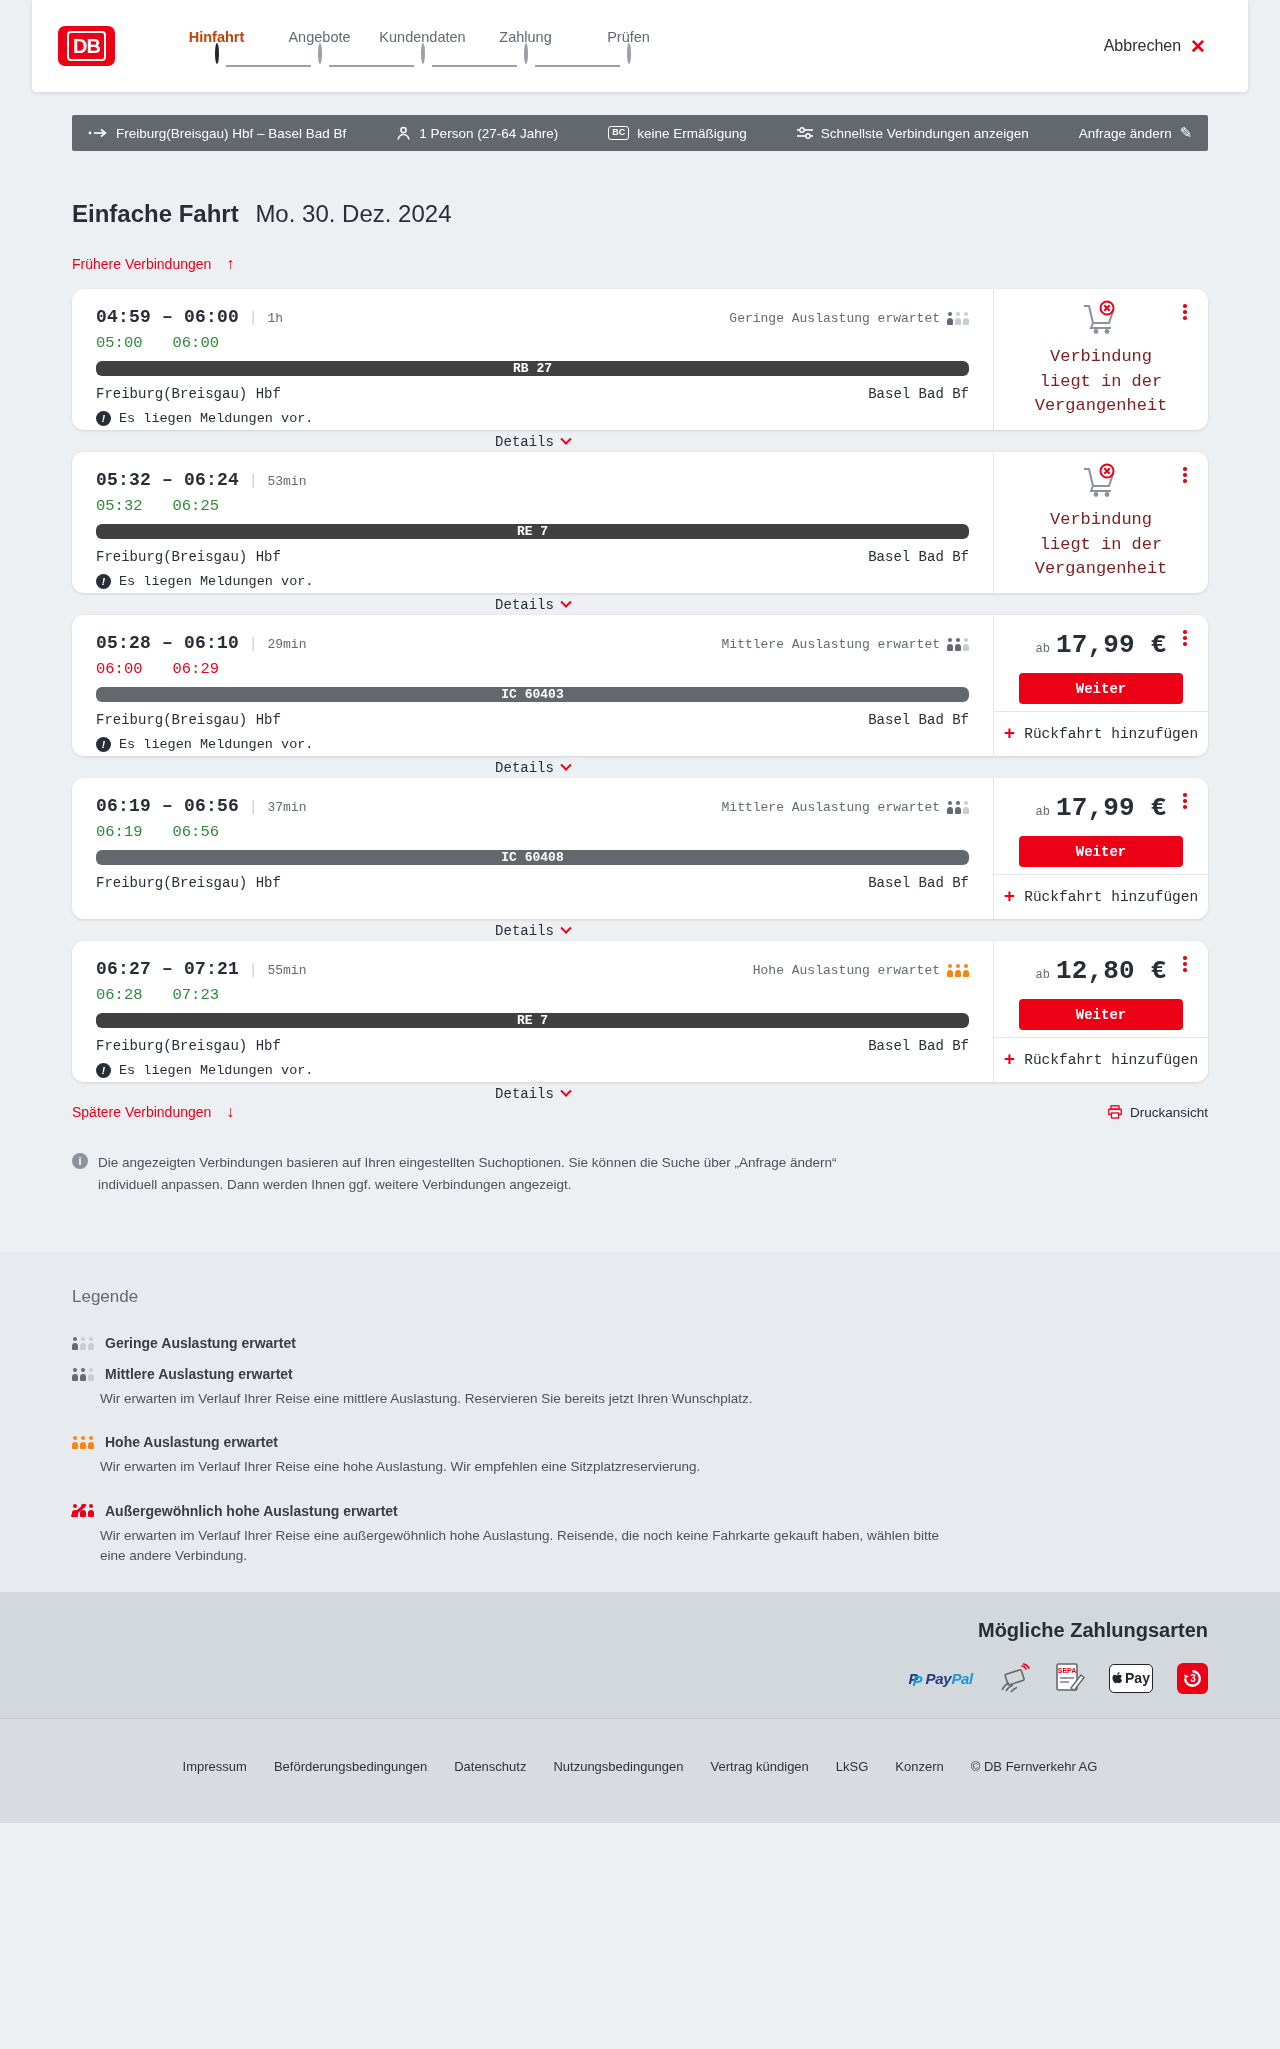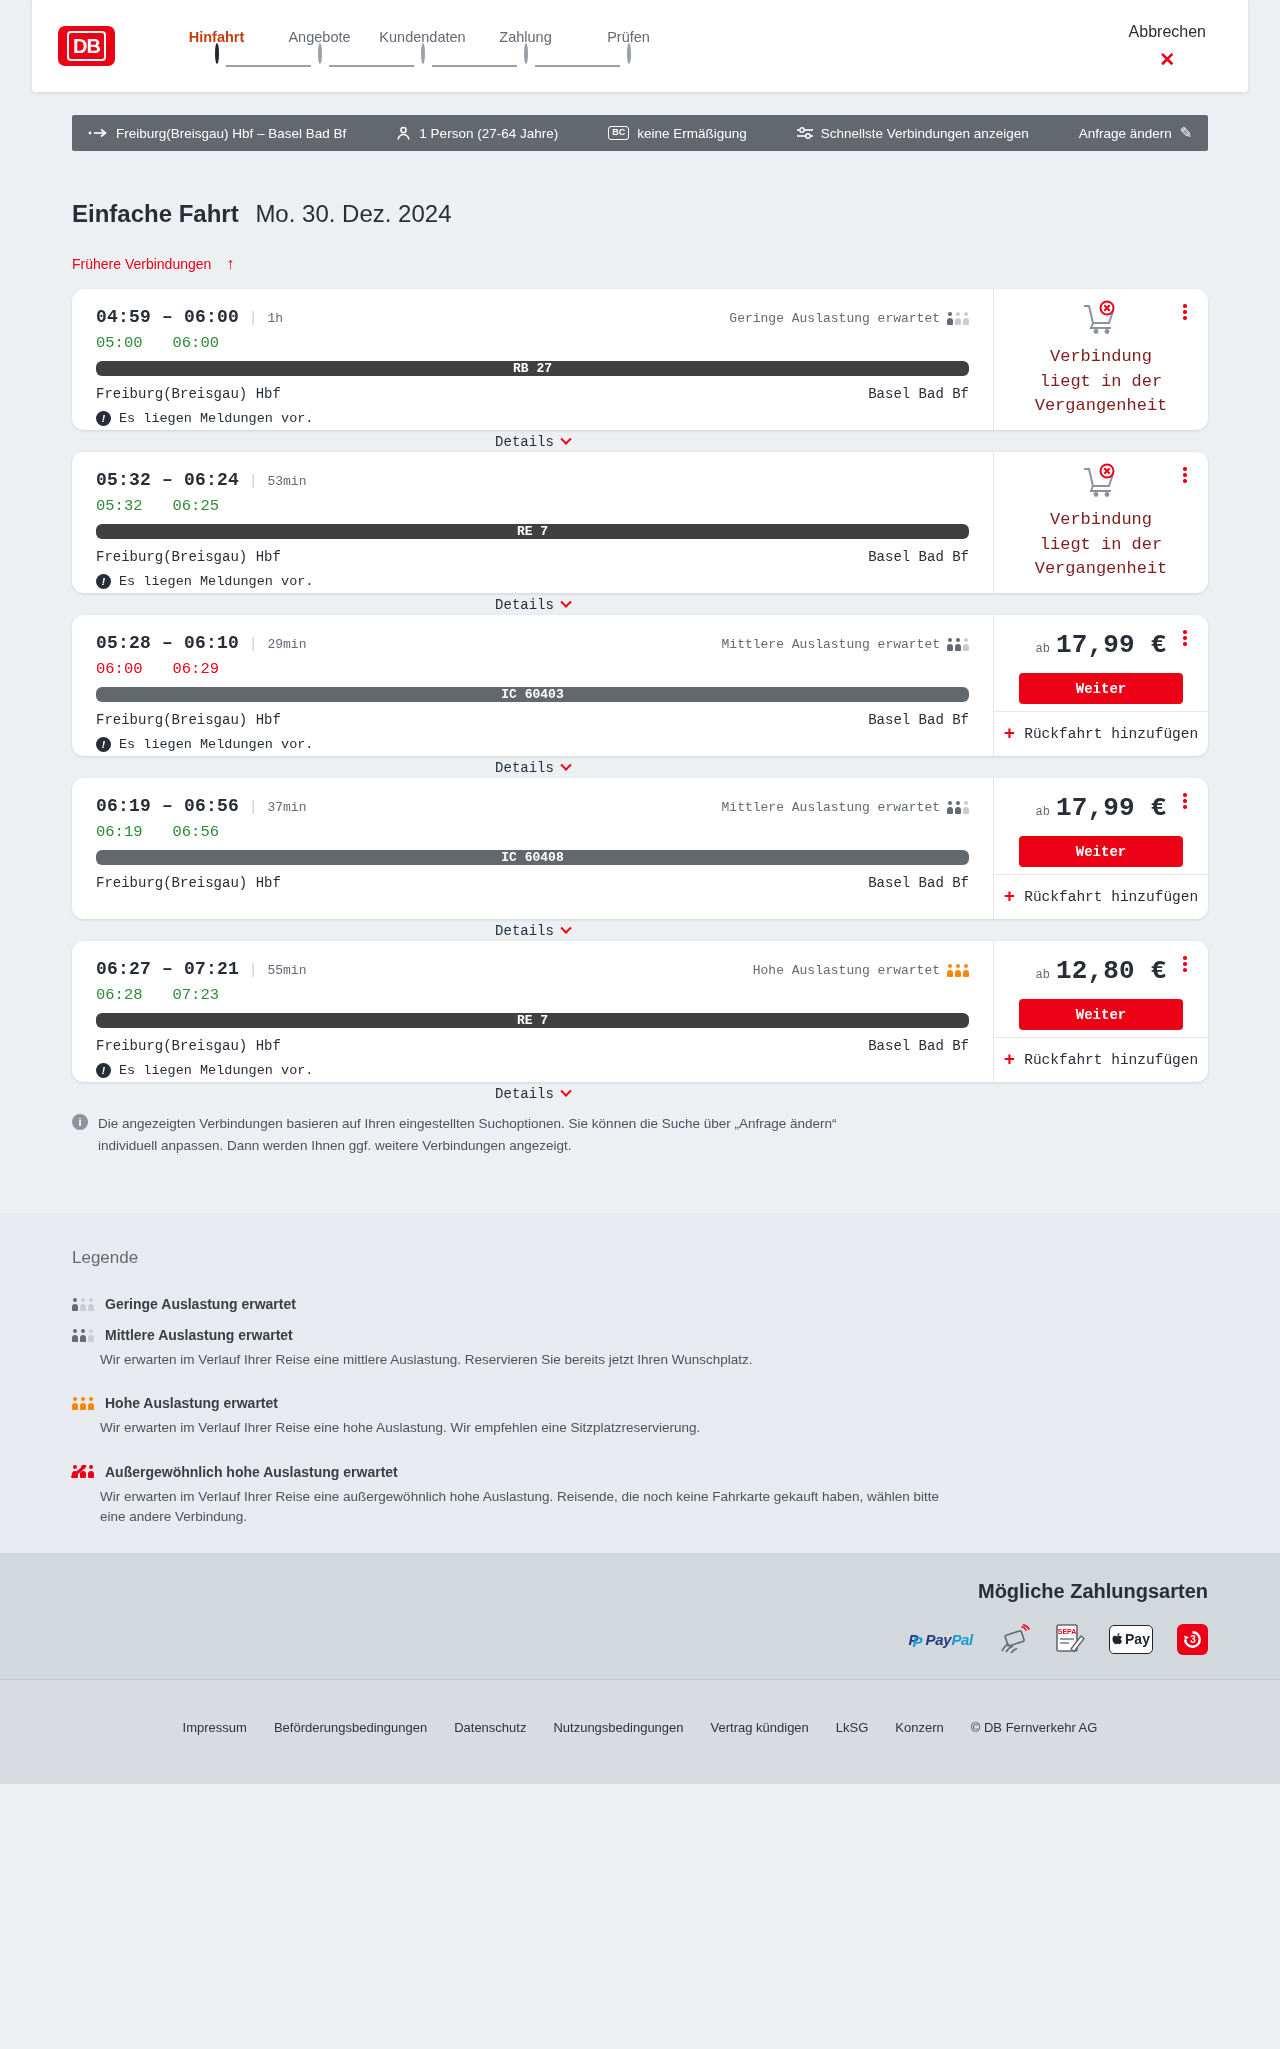--- a/index.html
+++ b/index.html
@@ -38,21 +38,20 @@
     content:""; position:absolute; inset:2px; border-radius:50%; background:#1f242e;
   }
   .step:not(:last-child)::after {
     content:""; position:absolute; top:36px; height:2px; background:#9aa0a8;
     left:calc(50% + 9px); width:calc(100% - 18px); z-index:0;
   }
   .cancel-btn {
     margin-left:auto; margin-right:42px; display:flex; align-items:center; gap:9px;
     font-size:16px; color:#282d37; cursor:pointer; background:none; border:none;
     font-family:inherit;
-    flex-direction:column;
   }
   .cancel-x { color:#ec0016; font-size:19px; font-weight:bold; line-height:1; }
 
   
   .querybar {
     margin:23px 72px 0; height:36px; background:#63686f; border-radius:2px;
     color:#fff; display:flex; align-items:center; padding:0 16px; font-size:13.5px;
   }
   .qb-item { display:flex; align-items:center; gap:8px; white-space:nowrap; }
   .qb-item + .qb-item { margin-left:50px; }
@@ -558,20 +557,36 @@
         <button class="weiter-btn">Weiter</button>
       </div>
       <button class="side-bottom">
         <span class="plus">+</span>
         <span class="return-label">Rückfahrt hinzufügen</span>
       </button>
     </div>
   </article>
 </section>
 
+  <div class="later-row">
+    <button class="link-red">
+      <span>Spätere Verbindungen</span>
+      <span class="arrow-glyph">↓</span>
+    </button>
+    <button class="print-btn">
+      <span>
+        <svg width="14" height="14" viewBox="0 0 14 14">
+            <rect x="3" y="0.8" width="8" height="3.4" fill="none" stroke="#ec0016" stroke-width="1.3"></rect>
+            <rect x="0.8" y="4.2" width="12.4" height="5.2" fill="none" stroke="#ec0016" stroke-width="1.3"></rect>
+            <rect x="3.5" y="8" width="7" height="5" fill="#fff" stroke="#ec0016" stroke-width="1.3"></rect>
+          </svg>
+      </span>
+      <span>Druckansicht</span>
+    </button>
+  </div>
 
   <div class="info-note">
     <i class="info-icon">i</i>
     <p class="info-text">Die angezeigten Verbindungen basieren auf Ihren eingestellten Suchoptionen. Sie können die Suche über „Anfrage ändern“ individuell anpassen. Dann werden Ihnen ggf. weitere Verbindungen angezeigt.</p>
   </div>
 </main>
 
 <section class="legend-band">
   <h2 class="legend-heading">Legende</h2>
   <div class="legend-items" id="legend-items">

